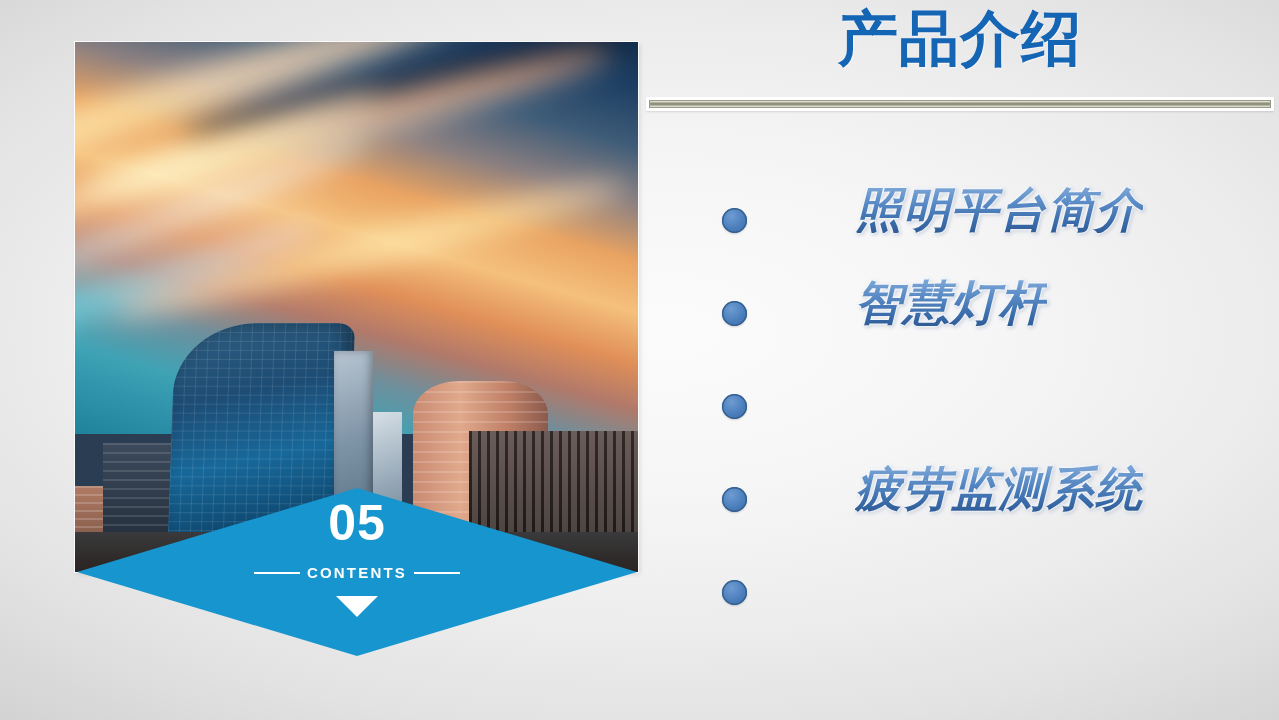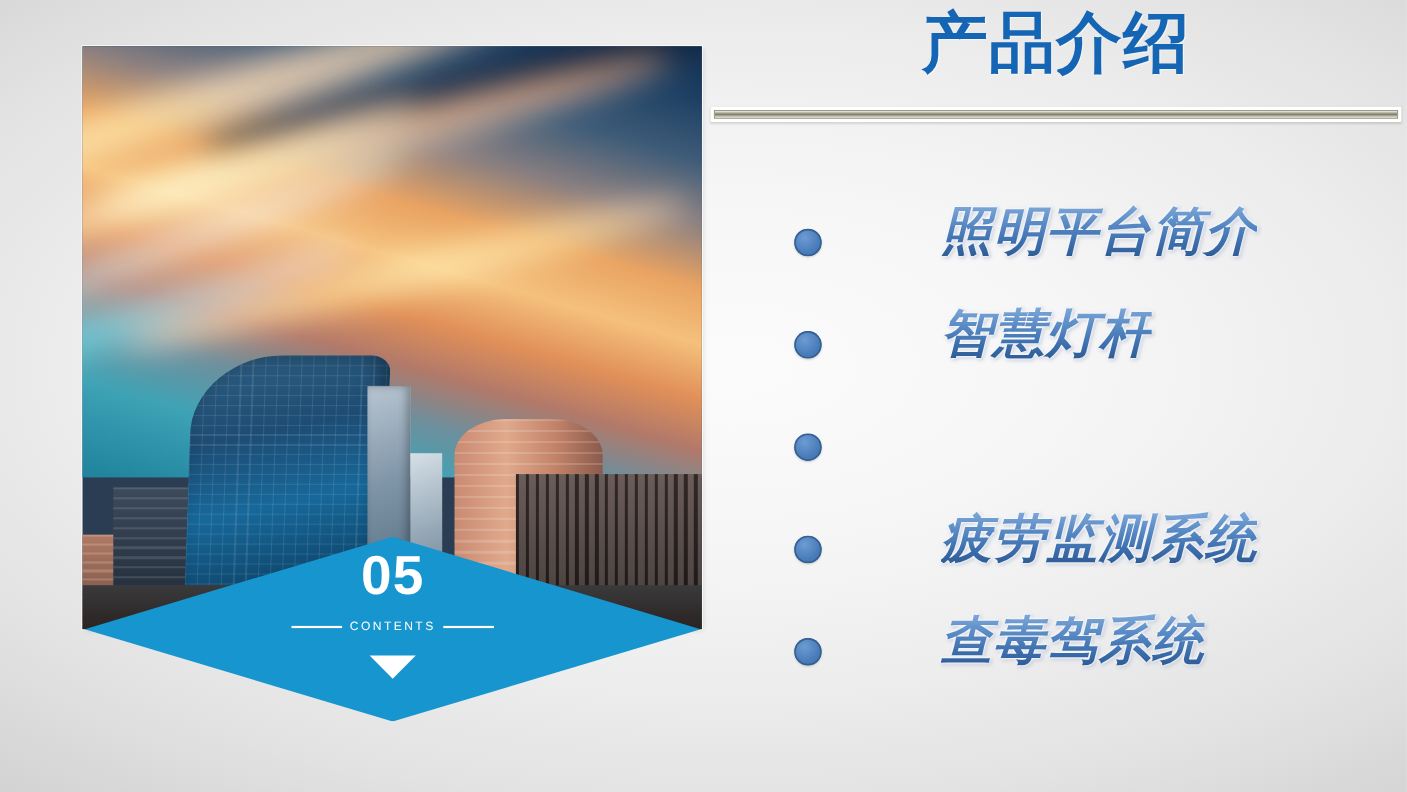--- a/index.html
+++ b/index.html
@@ -199,22 +199,22 @@
     justify-content: center;
     gap: 7px;
   }
   .diamond-rule .bar {
     width: 46px;
     height: 2px;
     background: #ffffff;
   }
   .diamond-caption {
     color: #ffffff;
-    font-size: 11px;
-    font-weight: normal;
+    font-size: 15px;
+    font-weight: bold;
     letter-spacing: 2.2px;
   }
   .diamond-arrow {
     position: absolute;
     left: 50%;
     top: 108px;
     transform: translateX(-50%);
     width: 0; height: 0;
     border-left: 21px solid transparent;
     border-right: 21px solid transparent;
@@ -370,18 +370,17 @@
     </div>
 
     <div class="list-item">
       <span class="bullet"></span>
       <span class="item-label blue">疲劳监测系统</span>
     </div>
 
 
     <div class="list-item">
       <span class="bullet"></span>
-      <span class="item-label blue">查毒驾系统</span>
     </div>
 
   </div>
 
 </div>
 
 </body></html>

